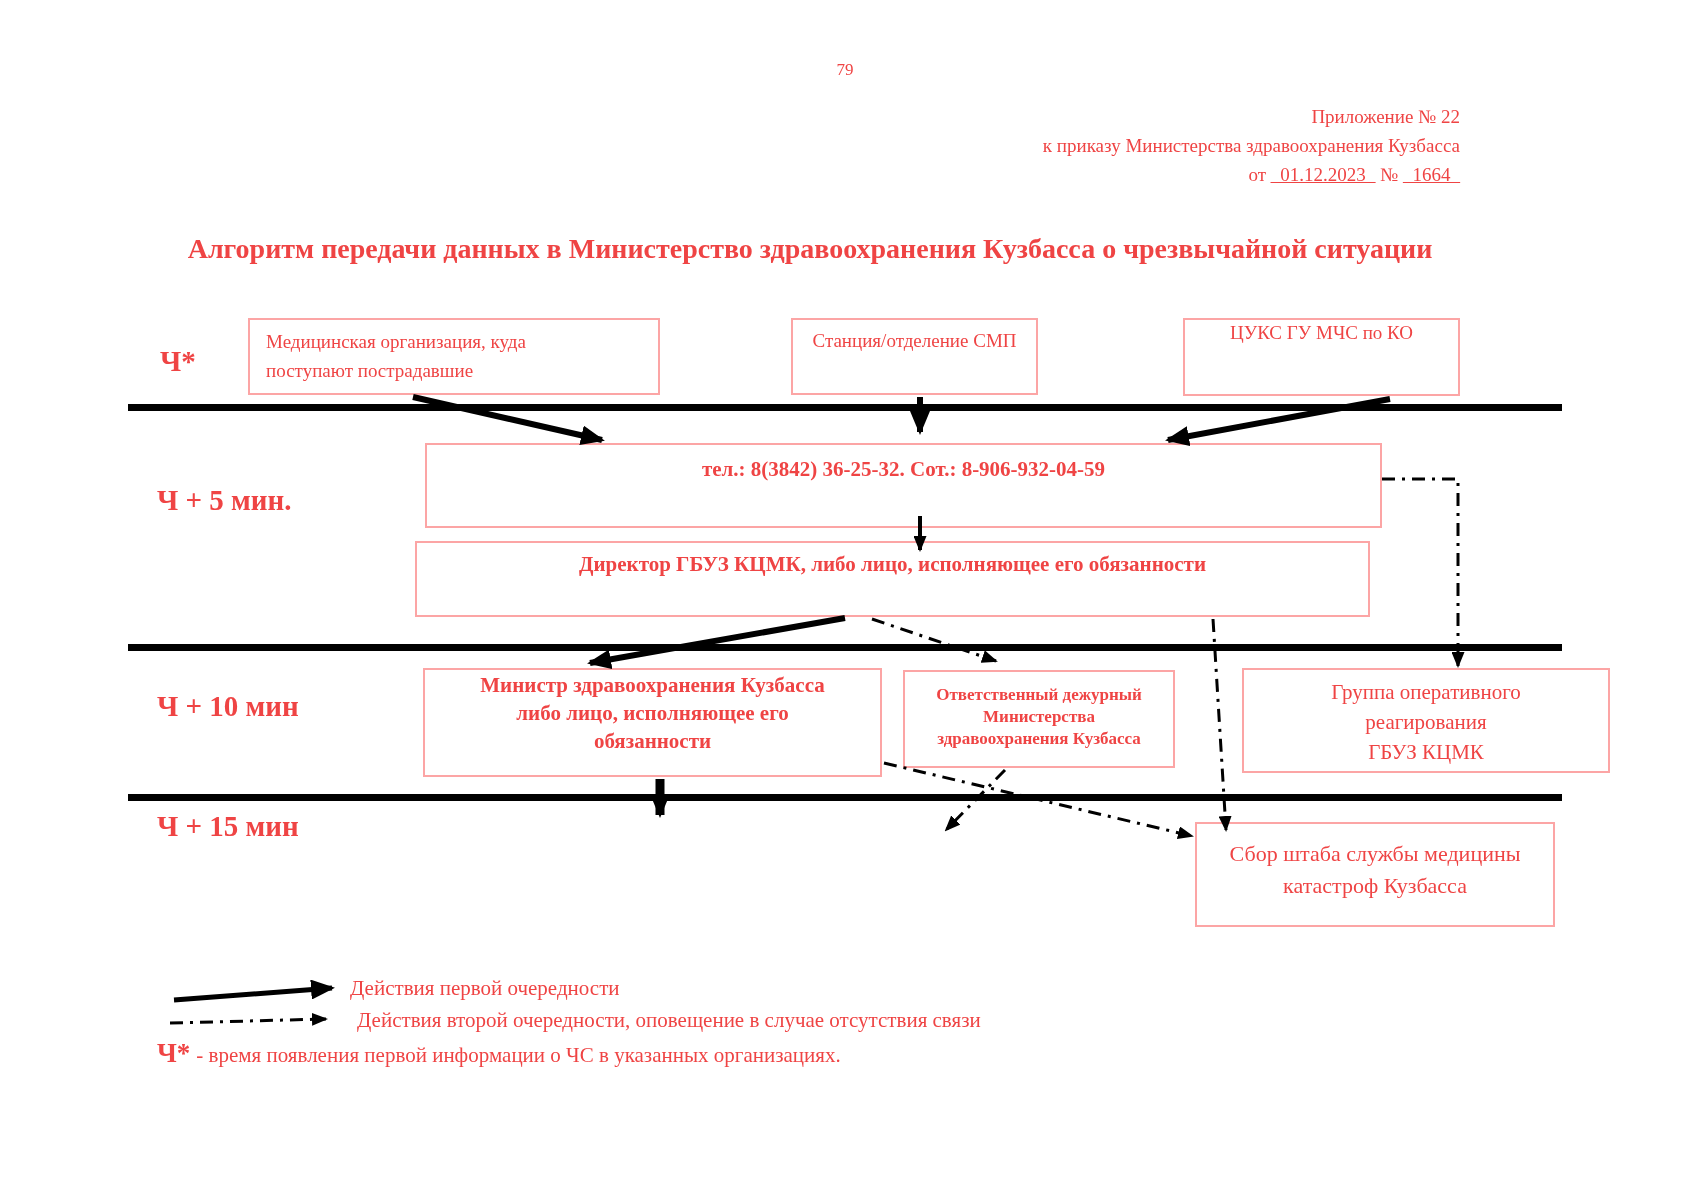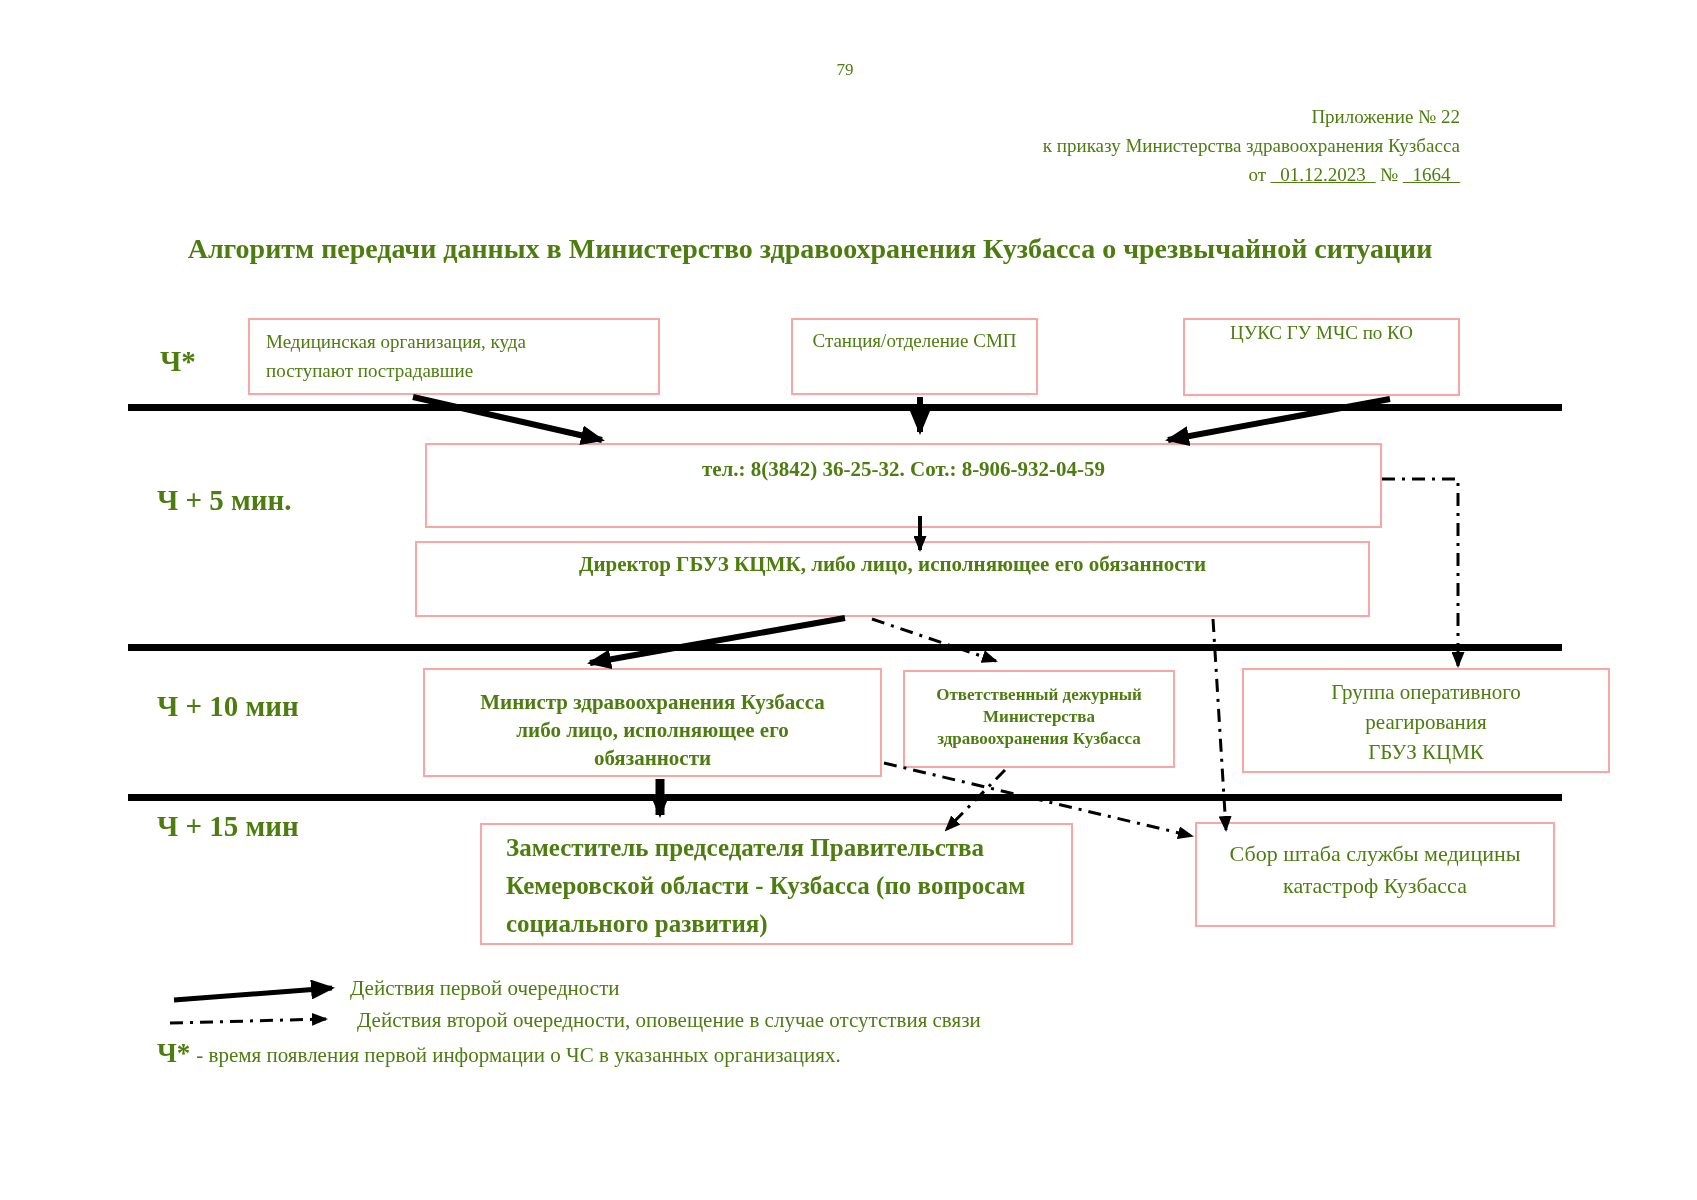--- a/index.html
+++ b/index.html
@@ -1,21 +1,21 @@
 <!DOCTYPE html>
 <html lang="ru"><head>
 <meta charset="utf-8">
 <style>
   html,body{margin:0;padding:0;background:#e8e8e8;}
   #page{
     position:relative;
     width:1697px;height:1200px;
     background:#ffffff;
     font-family:"Liberation Serif","DejaVu Serif",serif;
-    color:#4d7c0f;
+    color:#ef4444;
     overflow:hidden;
   }
   
   .page-number{position:absolute;left:770px;top:60px;width:150px;text-align:center;font-size:17px;}
   .doc-header{position:absolute;right:237px;top:102px;text-align:right;font-size:19px;line-height:29px;}
   .uline{text-decoration:underline;}
   .doc-title{position:absolute;left:60px;top:230px;width:1500px;text-align:center;
              font-size:28px;font-weight:bold;line-height:37px;}
   
   .tlabel{position:absolute;font-size:29px;font-weight:bold;white-space:nowrap;}
@@ -33,21 +33,21 @@
        text-align:center;}
   .b-medical{left:248px;top:318px;width:412px;height:77px;text-align:left;
              font-size:19px;line-height:29px;padding:7px 10px 0 16px;}
   .b-smp{left:791px;top:318px;width:247px;height:77px;font-size:19px;padding-top:10px;}
   .b-cuks{left:1183px;top:318px;width:277px;height:78px;font-size:19px;padding-top:2px;}
   .b-operative{left:425px;top:443px;width:957px;height:85px;
                font-size:21px;font-weight:bold;line-height:28px;padding-top:10px;}
   .b-director{left:415px;top:541px;width:955px;height:76px;
               font-size:21px;font-weight:bold;padding-top:9px;}
   .b-minister{left:423px;top:668px;width:459px;height:109px;
-              font-size:21px;font-weight:bold;line-height:28px;padding-top:18px;}
+              font-size:21px;font-weight:bold;line-height:28px;padding-top:1px;}
   .b-dutyoff{left:903px;top:670px;width:272px;height:98px;
              font-size:17px;font-weight:bold;line-height:22px;padding-top:12px;}
   .b-respgroup{left:1242px;top:668px;width:368px;height:105px;
                font-size:21px;line-height:30px;padding-top:7px;}
   .b-deputy{left:480px;top:823px;width:593px;height:122px;text-align:left;
             font-size:25px;font-weight:bold;line-height:38px;padding:4px 6px 0 24px;}
   .b-hq{left:1195px;top:822px;width:360px;height:105px;
         font-size:22px;line-height:32px;padding-top:14px;}
   
   #arrows{position:absolute;left:0;top:0;pointer-events:none;}
@@ -110,25 +110,20 @@
     <div>Ответственный дежурный</div>
     <div>Министерства</div>
     <div>здравоохранения Кузбасса</div>
   </div>
   <div class="box b-respgroup">
     <div>Группа оперативного</div>
     <div>реагирования</div>
     <div>ГБУЗ КЦМК</div>
   </div>
 
-  <div class="box b-deputy">
-    <div>Заместитель председателя Правительства</div>
-    <div>Кемеровской области - Кузбасса (по вопросам</div>
-    <div>социального развития)</div>
-  </div>
   <div class="box b-hq">
     <div>Сбор штаба службы медицины</div>
     <div>катастроф Кузбасса</div>
   </div>
 
   <svg id="arrows" width="1697" height="1200" viewBox="0 0 1697 1200">
     <defs>
       <marker id="ah" markerUnits="userSpaceOnUse" markerWidth="24" markerHeight="20" refX="21" refY="10" orient="auto">
         <path d="M0,0 L24,10 L0,20 z" fill="#000"></path>
       </marker>

